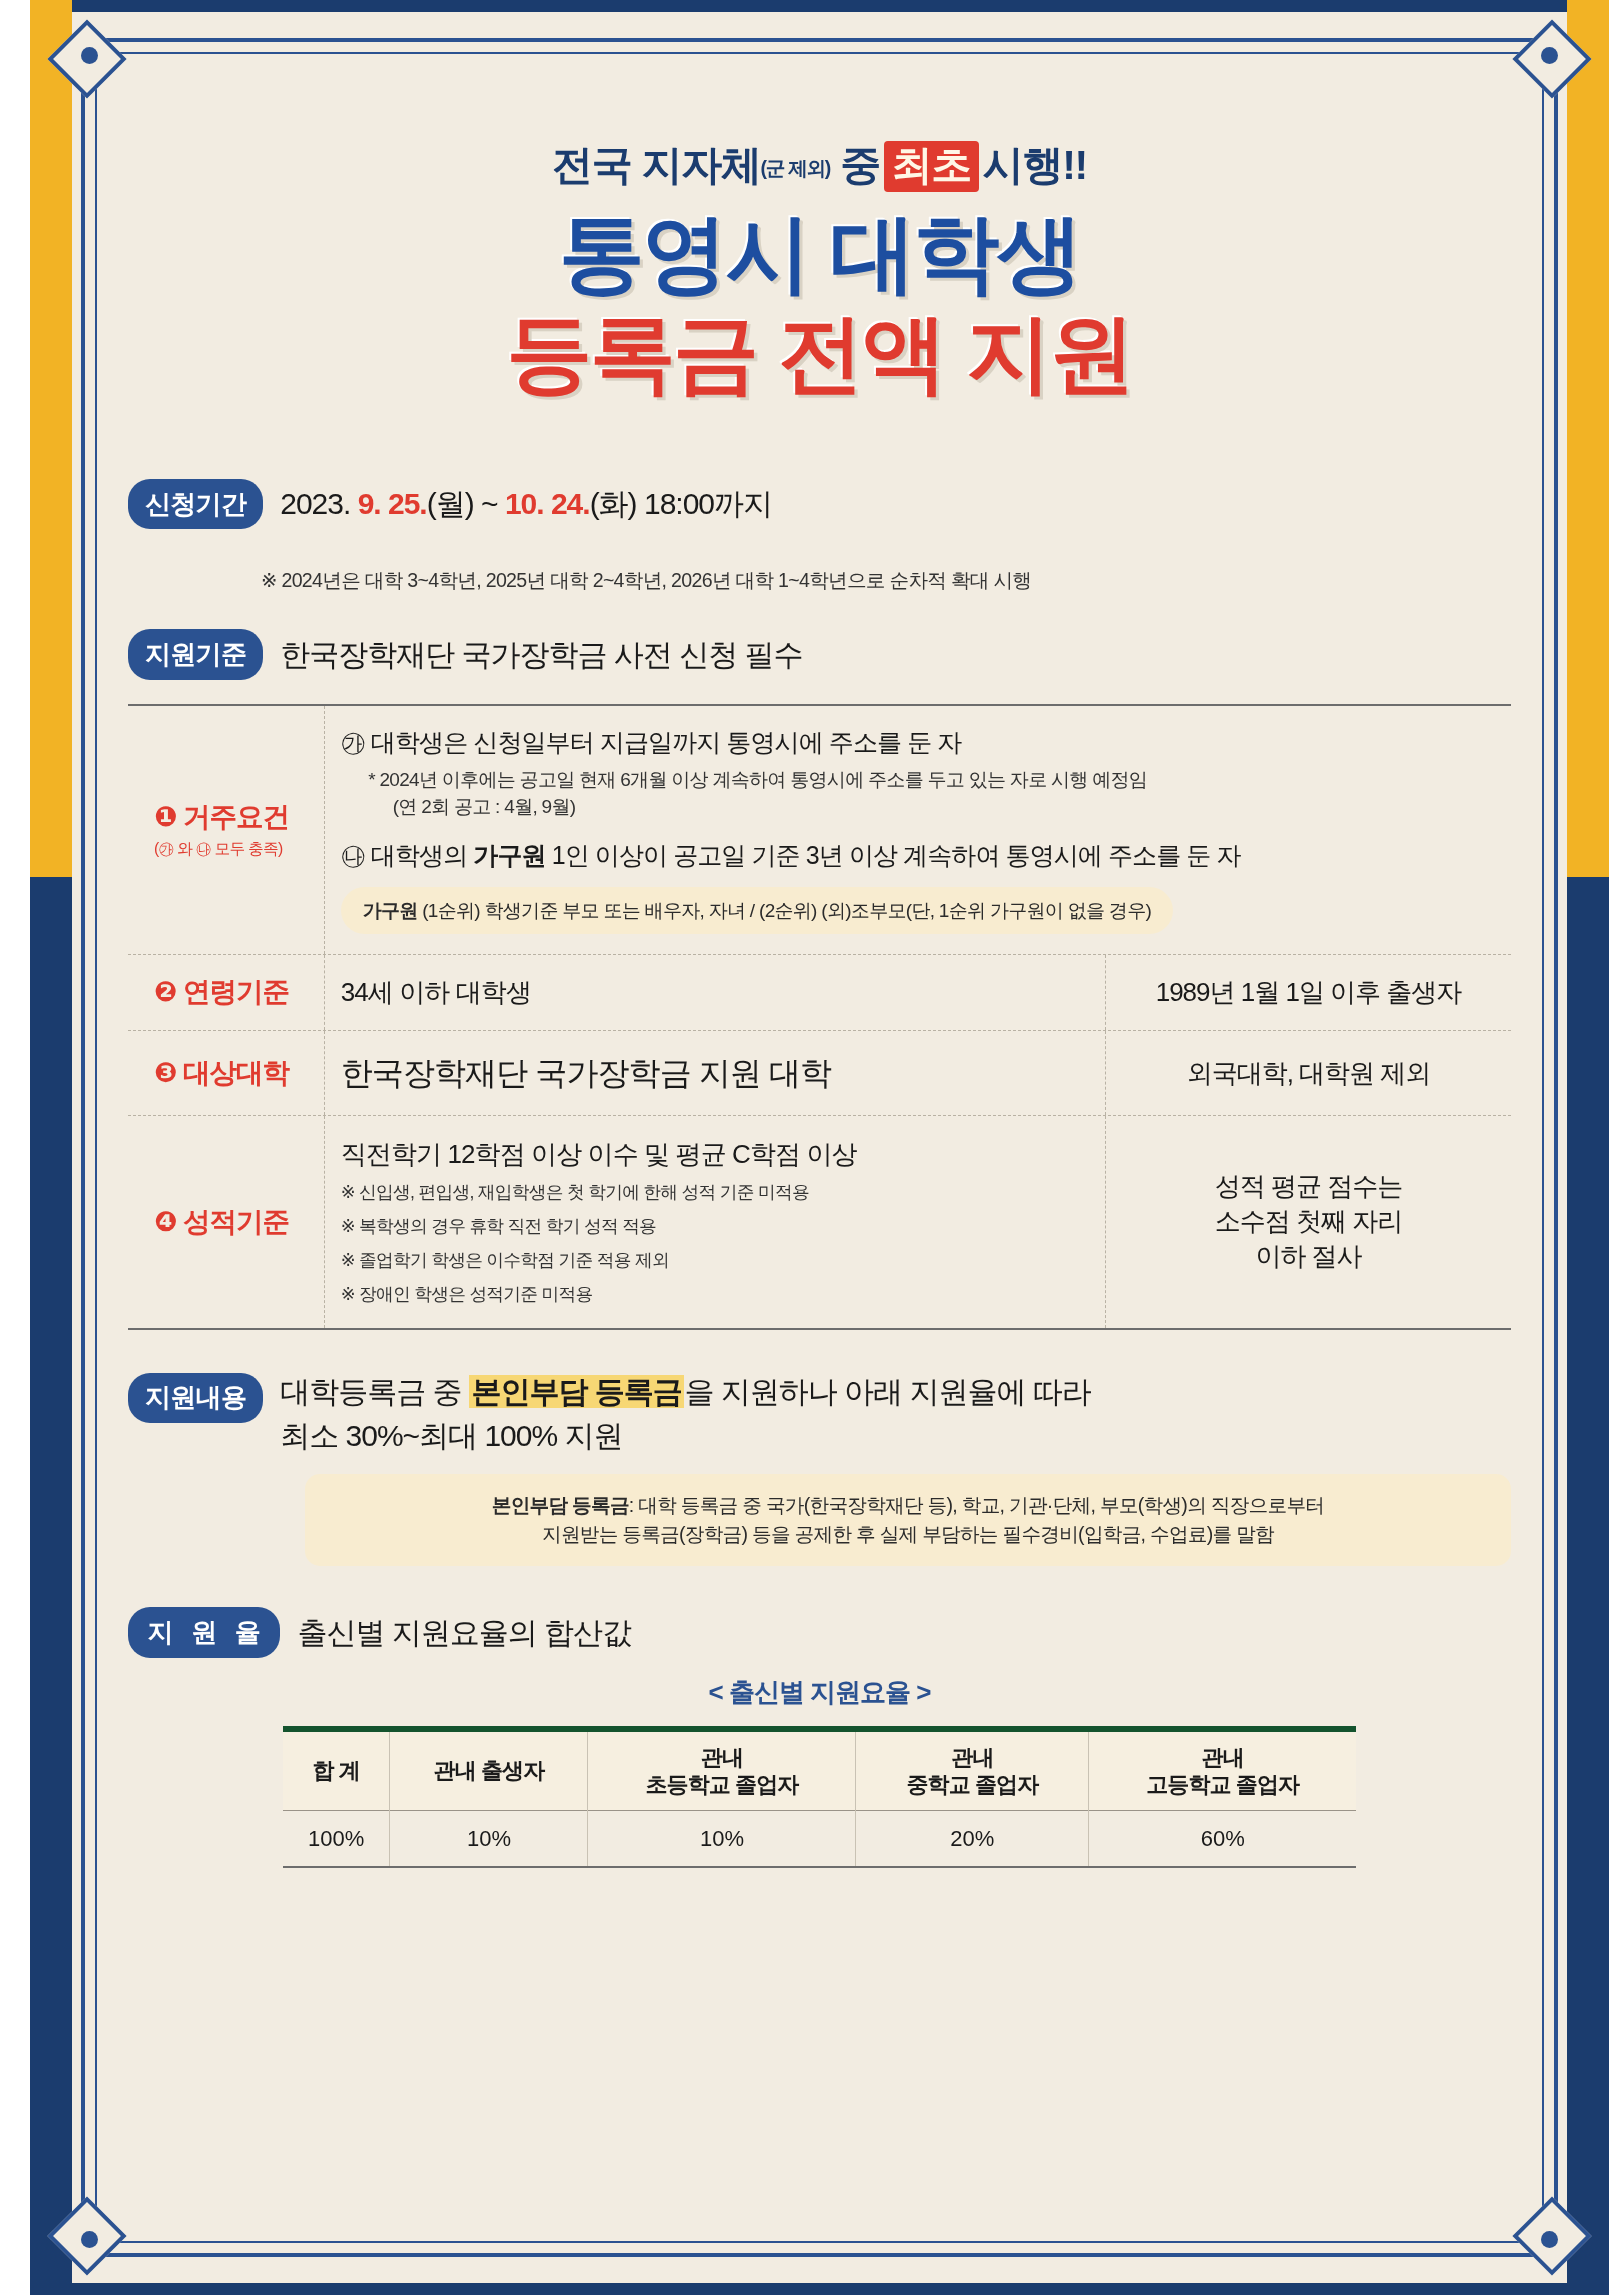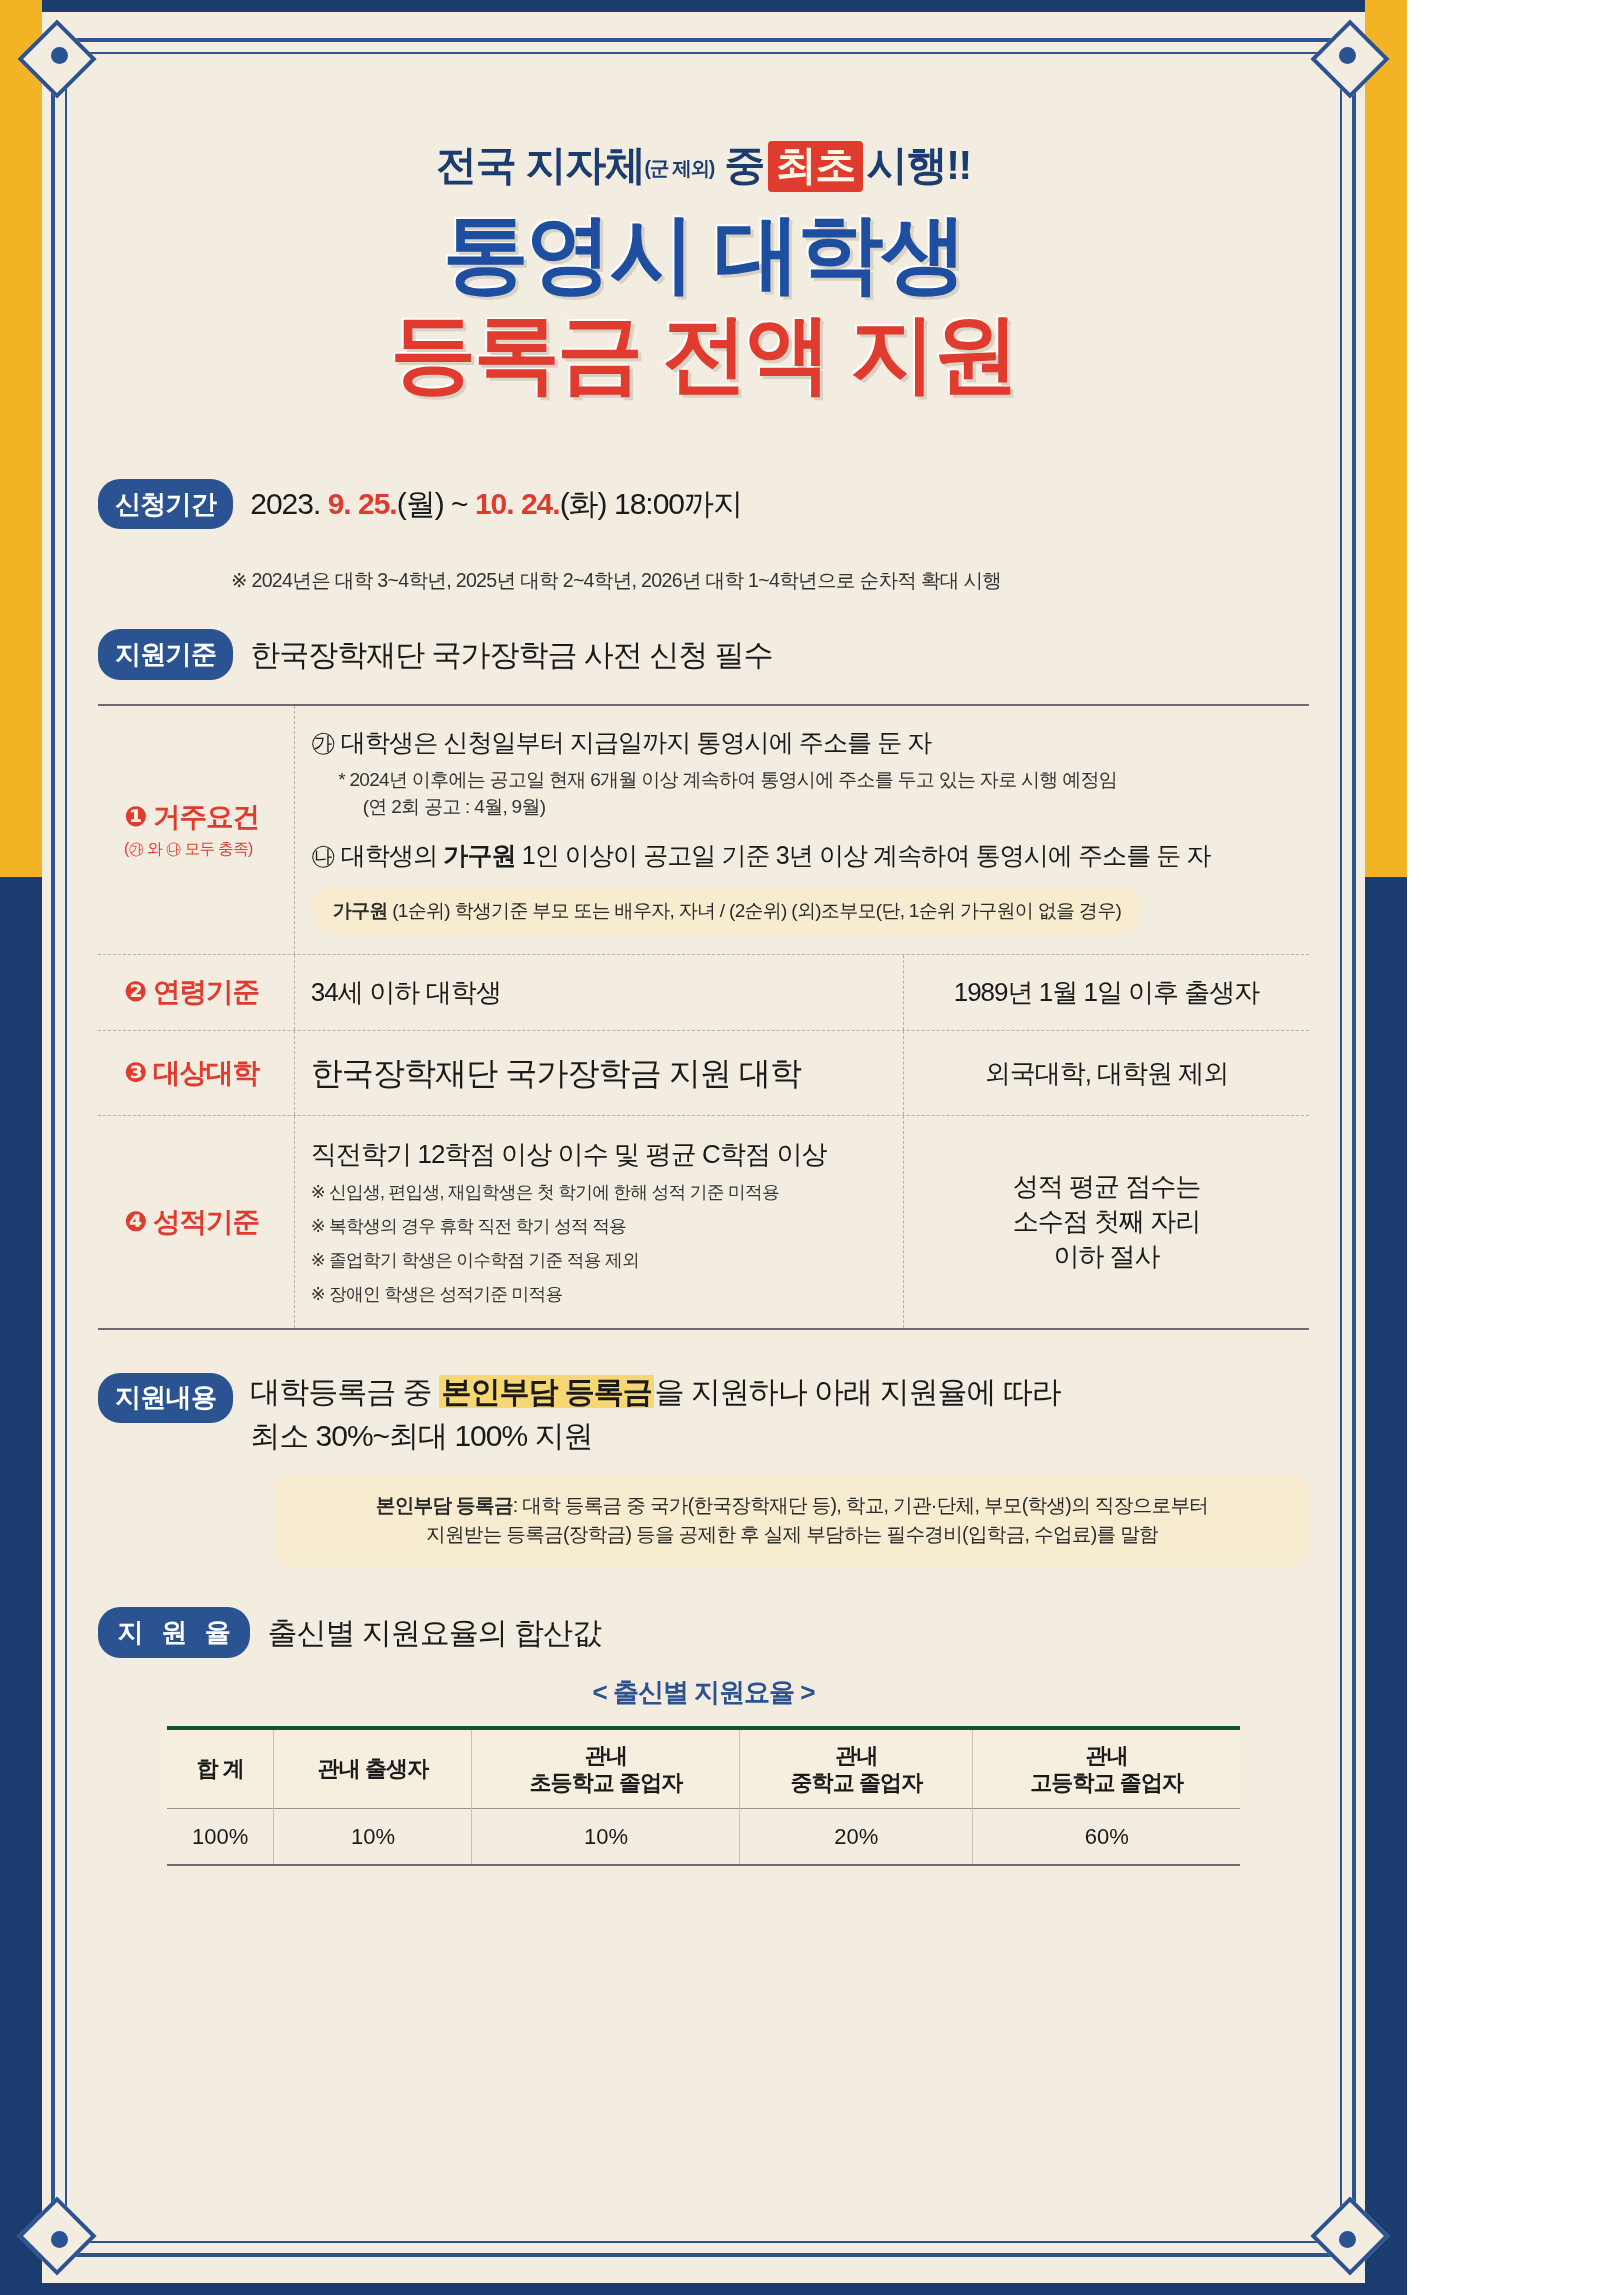--- a/index.html
+++ b/index.html
@@ -5,24 +5,25 @@
   html, body {
     margin: 0;
     padding: 0;
     background: #ffffff;
   }
   body {
     font-family: "Liberation Sans", "DejaVu Sans", sans-serif;
   }
   .page {
     position: relative;
-    width: 1407px;
+    width: 1579px;
     height: 2295px;
     background: #f2ece1;
     overflow: hidden;
+    margin-left: 30px;
   }
   
   .edge-yellow-left {
     position: absolute;
     left: 0; top: 0;
     width: 42px; height: 877px;
     background: #f2b325;
   }
   .edge-yellow-right {
     position: absolute;
@@ -314,21 +315,21 @@
   }
   .rate-table th:last-child { border-right: none; }
   .rate-table td {
     font-size: 22px;
     color: #1a1a1a;
     text-align: center;
     padding: 14.4px 3.9px;
     border-right: 1.3px solid #c9c2b4;
   }
   .rate-table td:last-child { border-right: none; }
-  .rate-table thead tr { border-top: 4px solid #14532d; border-bottom: 1.3px solid #9a9388; }
+  .rate-table thead tr { border-top: 6px solid #14532d; border-bottom: 1.3px solid #9a9388; }
   .rate-table tbody tr { border-bottom: 2px solid #6d6d6d; }
 </style>
 </head>
 <body>
 
 <div class="page">
 
   <div class="edge-top"></div>
   <div class="edge-bottom"></div>
   <div class="edge-yellow-left"></div>

